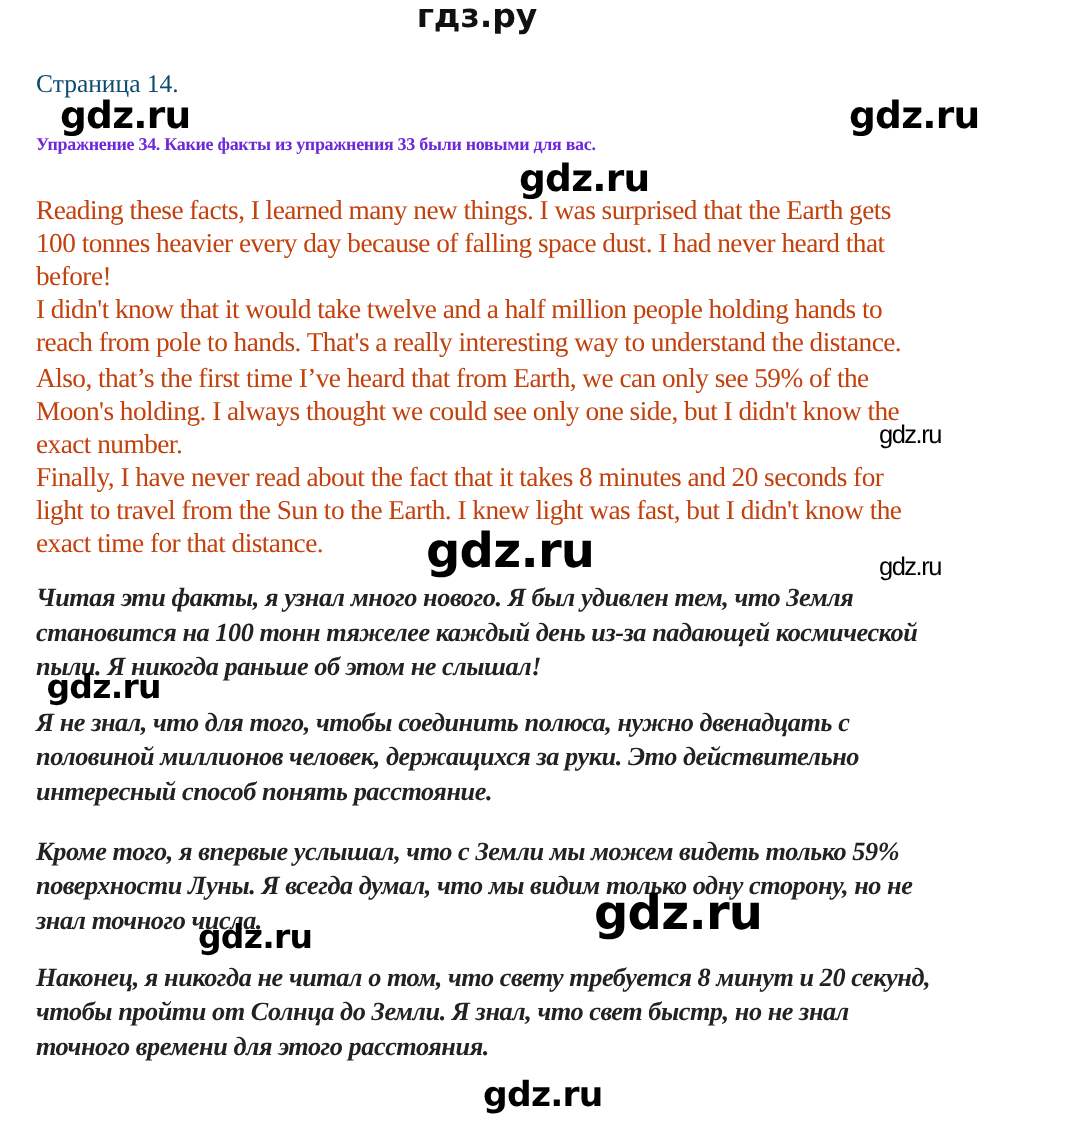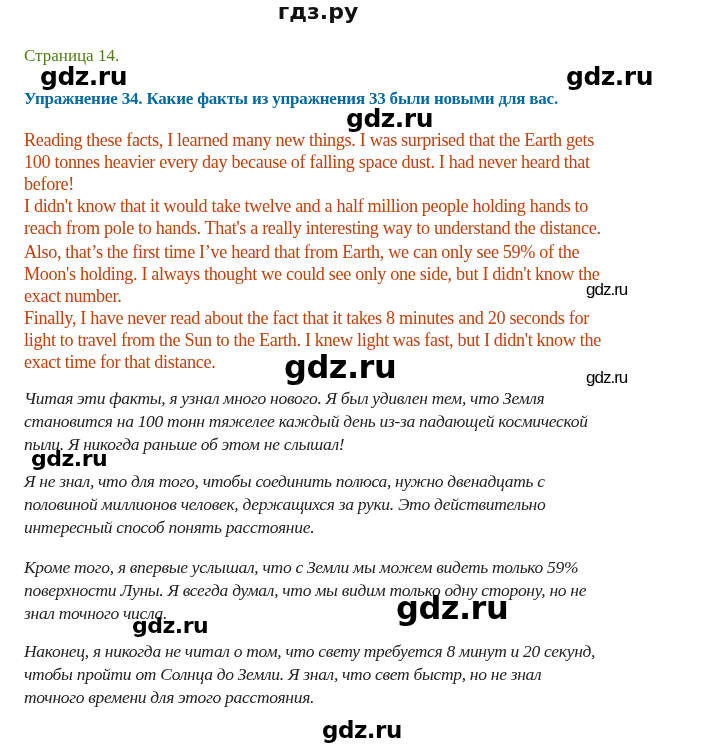--- a/index.html
+++ b/index.html
@@ -1,22 +1,22 @@
 <!DOCTYPE html>
 <html><head>
 <meta charset="utf-8">
 <style>
   html, body { margin: 0; padding: 0; background: #ffffff; }
   body { width: 720px; height: 750px; position: relative; overflow: hidden; color: #111; }
   .abs { position: absolute; white-space: nowrap; }
   .header { font-family: "DejaVu Sans", sans-serif; font-weight: bold; font-size: 22px; color: #111; left: 0; width: 636px; text-align: center; top: -1px; }
-  .page-label { font-family: "Liberation Serif", serif; font-size: 17px; left: 24px; top: 46px; color: #4d7c0f; }
-  .title { font-family: "Liberation Serif", serif; font-weight: bold; font-size: 17px; left: 24px; top: 89px; letter-spacing: -0.2px; color: #0369a1; }
+  .page-label { font-family: "Liberation Serif", serif; font-size: 17px; left: 24px; top: 46px; color: #0c4a6e; }
+  .title { font-family: "Liberation Serif", serif; font-weight: bold; font-size: 12px; left: 24px; top: 89px; letter-spacing: -0.2px; color: #6d28d9; }
   .en { font-family: "Liberation Serif", serif; font-size: 18.2px; left: 24px; line-height: 22px; color: #c2410c; letter-spacing: -0.35px; }
-  .ru { font-family: "Liberation Serif", serif; font-style: italic; font-size: 17.5px; left: 24px; line-height: 22px; color: #222; letter-spacing: -0.3px; }
+  .ru { font-family: "Liberation Serif", serif; font-style: italic; font-size: 17.5px; left: 24px; line-height: 22px; color: #222; letter-spacing: -0.3px; font-weight: bold; }
   .wm { font-family: "DejaVu Sans", sans-serif; font-weight: bold; color: #000; letter-spacing: -0.5px; }
   .wm-small { font-family: "Liberation Sans", sans-serif; color: #000; font-size: 17px; letter-spacing: -1px; }
 </style>
 </head>
 <body>
 
 <div class="abs header">гдз.ру</div>
 
 <div class="abs page-label">Страница 14.</div>
 <div class="abs title">Упражнение 34. Какие факты из упражнения 33 были новыми для вас.</div>

